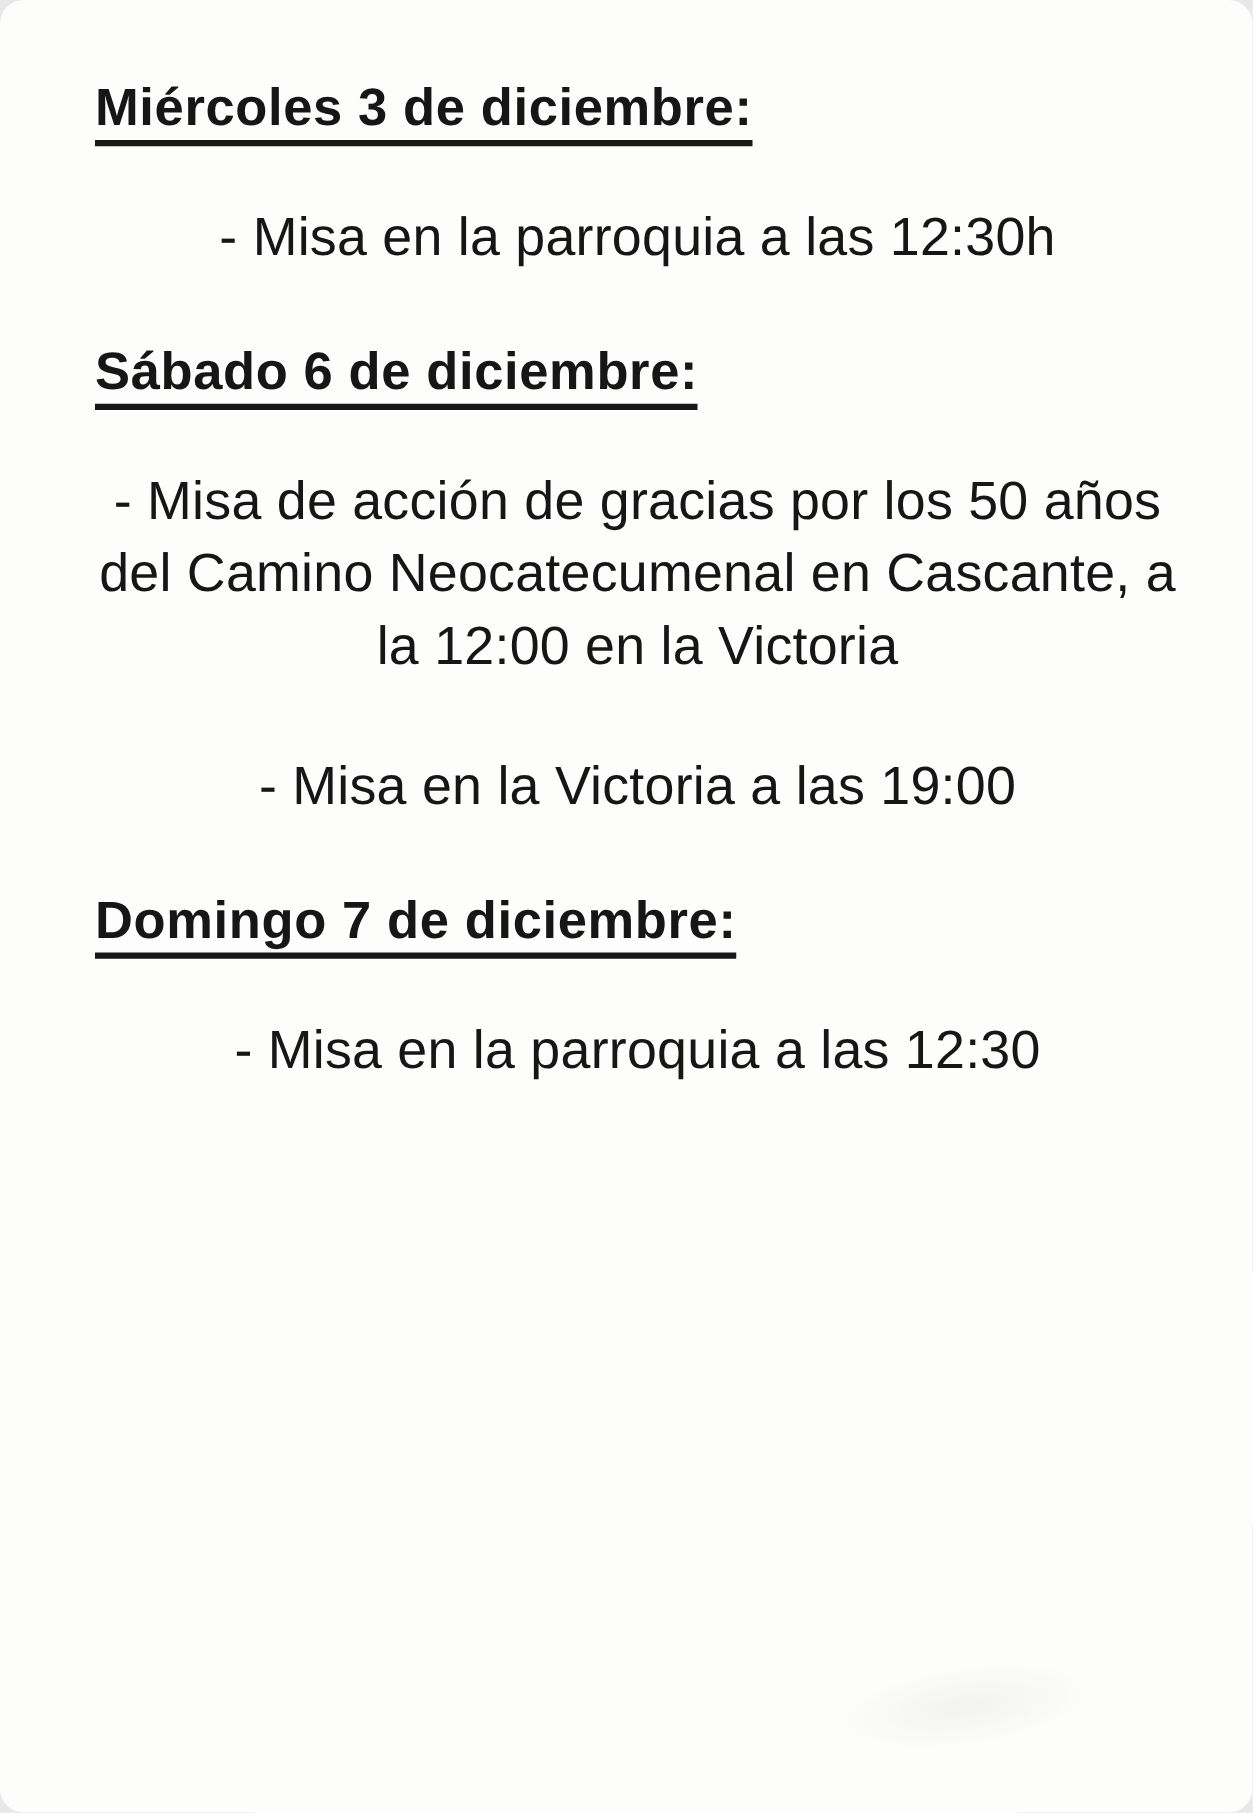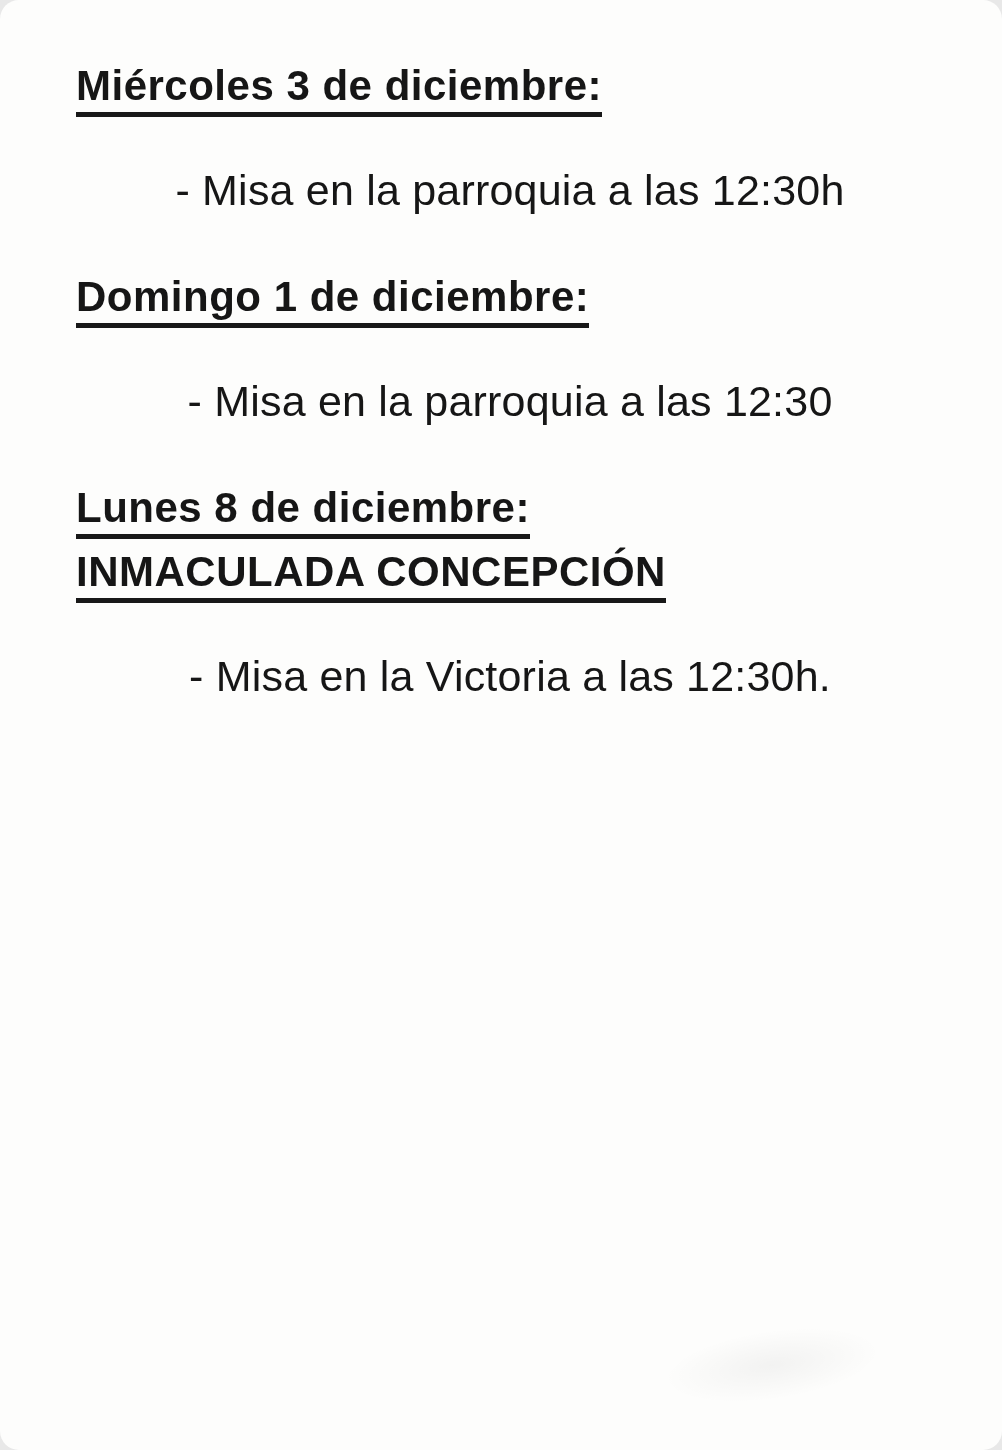--- a/index.html
+++ b/index.html
@@ -58,29 +58,31 @@
 
 <div class="page">
 
   <div class="section">
     <div class="heading">
       <div class="heading-line">Miércoles 3 de diciembre:</div>
     </div>
     <p class="body-line">- Misa en la parroquia a las 12:30h</p>
   </div>
 
+  <div class="section">
+    <div class="heading">
+      <div class="heading-line">Sábado 6 de diciembre:</div>
+    </div>
+    <p class="body-line">- Misa de acción de gracias por los 50 años
+del Camino Neocatecumenal en Cascante, a
+la 12:00 en la Victoria</p>
+    <p class="body-line">- Misa en la Victoria a las 19:00</p>
+  </div>
 
   <div class="section">
     <div class="heading">
-      <div class="heading-line">Domingo 1 de diciembre:</div>
+      <div class="heading-line">Domingo 7 de diciembre:</div>
     </div>
     <p class="body-line">- Misa en la parroquia a las 12:30</p>
   </div>
 
-  <div class="section">
-    <div class="heading">
-      <div class="heading-line">Lunes 8 de diciembre:</div>
-      <div class="heading-line">INMACULADA CONCEPCIÓN</div>
-    </div>
-    <p class="body-line">- Misa en la Victoria a las 12:30h.</p>
-  </div>
 
 </div>
 
 </body></html>

